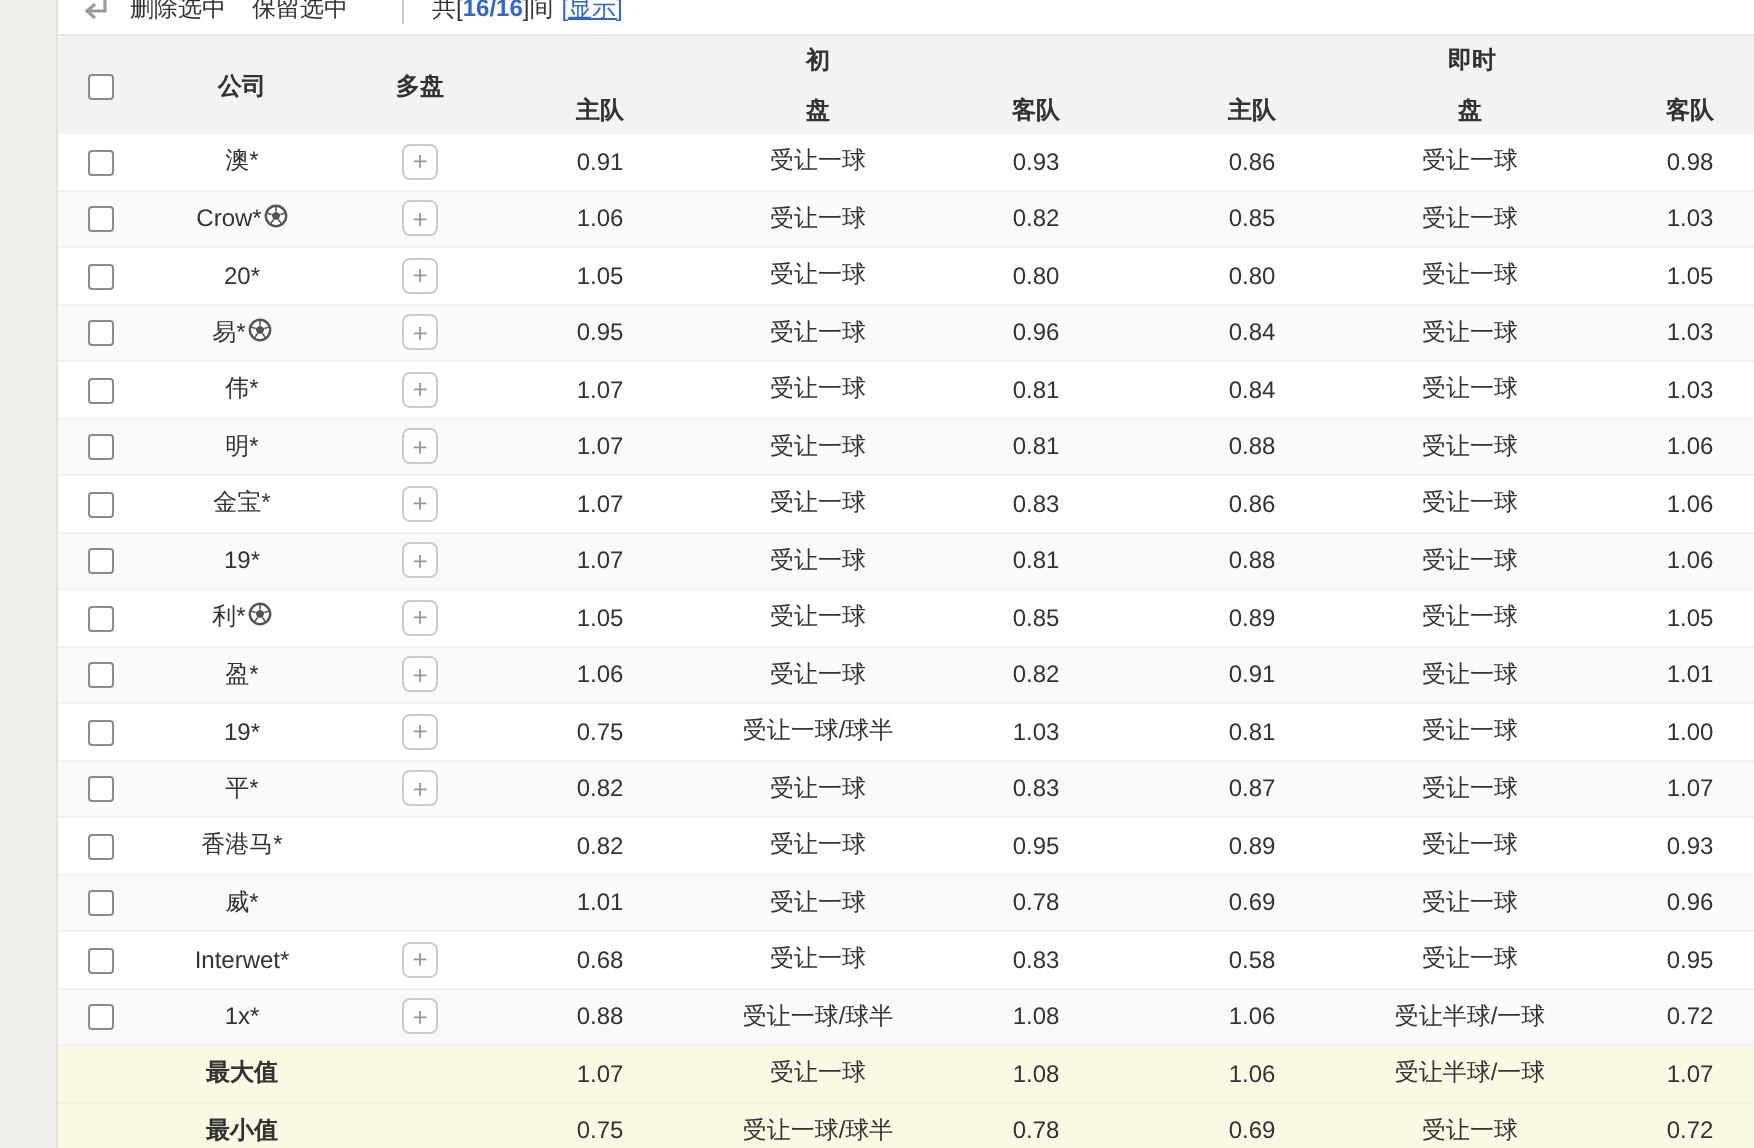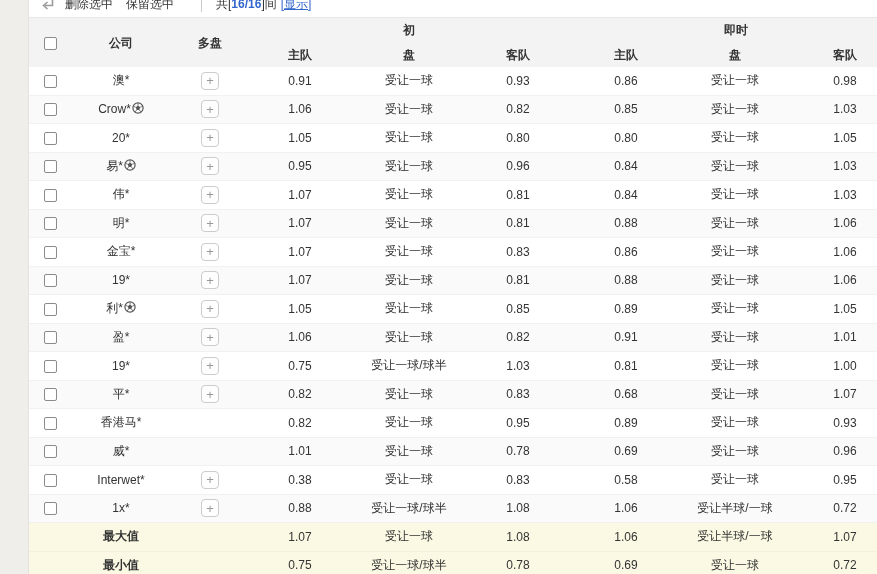--- a/index.html
+++ b/index.html
@@ -252,21 +252,21 @@
     <div class="cell">1.00</div>
   </div>
 
   <div class="grid9 row">
     <div class="cell"><span class="checkbox"></span></div>
     <div class="cell"><span>平*</span></div>
     <div class="cell"><span class="plus-btn">+</span></div>
     <div class="cell">0.82</div>
     <div class="cell">受让一球</div>
     <div class="cell">0.83</div>
-    <div class="cell">0.68</div>
+    <div class="cell">0.87</div>
     <div class="cell">受让一球</div>
     <div class="cell">1.07</div>
   </div>
 
   <div class="grid9 row">
     <div class="cell"><span class="checkbox"></span></div>
     <div class="cell"><span>香港马*</span></div>
     <div class="cell"></div>
     <div class="cell">0.82</div>
     <div class="cell">受让一球</div>
@@ -285,21 +285,21 @@
     <div class="cell">0.78</div>
     <div class="cell">0.69</div>
     <div class="cell">受让一球</div>
     <div class="cell">0.96</div>
   </div>
 
   <div class="grid9 row">
     <div class="cell"><span class="checkbox"></span></div>
     <div class="cell"><span>Interwet*</span></div>
     <div class="cell"><span class="plus-btn">+</span></div>
-    <div class="cell">0.38</div>
+    <div class="cell">0.68</div>
     <div class="cell">受让一球</div>
     <div class="cell">0.83</div>
     <div class="cell">0.58</div>
     <div class="cell">受让一球</div>
     <div class="cell">0.95</div>
   </div>
 
   <div class="grid9 row">
     <div class="cell"><span class="checkbox"></span></div>
     <div class="cell"><span>1x*</span></div>

